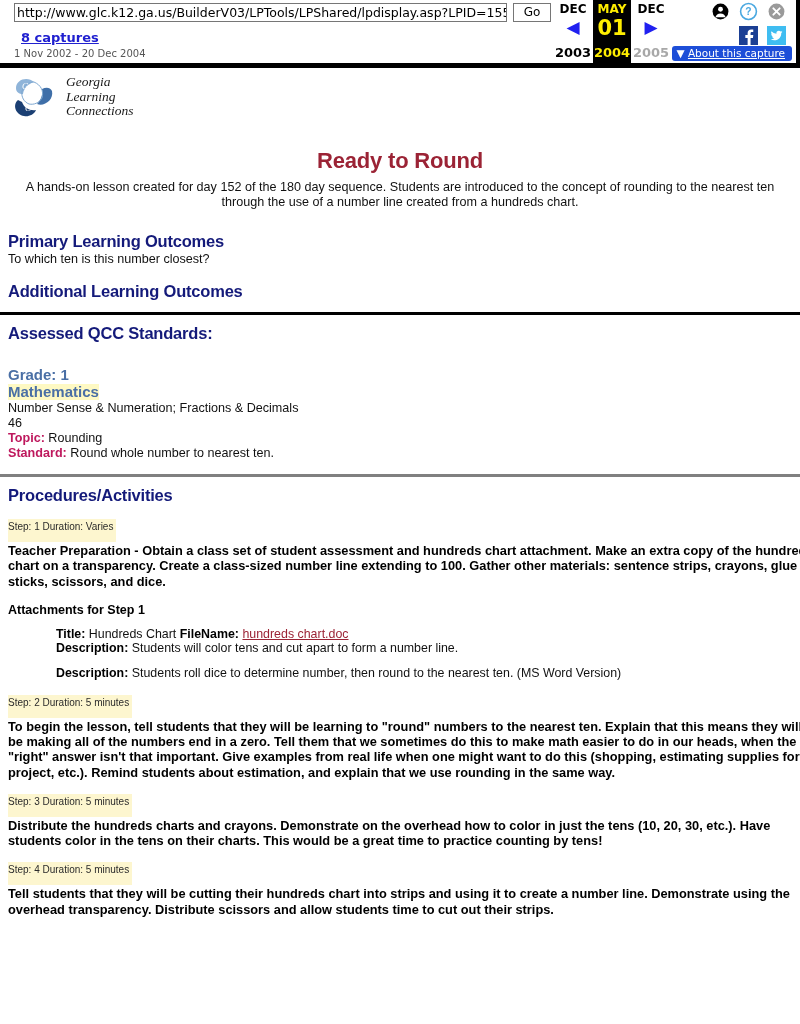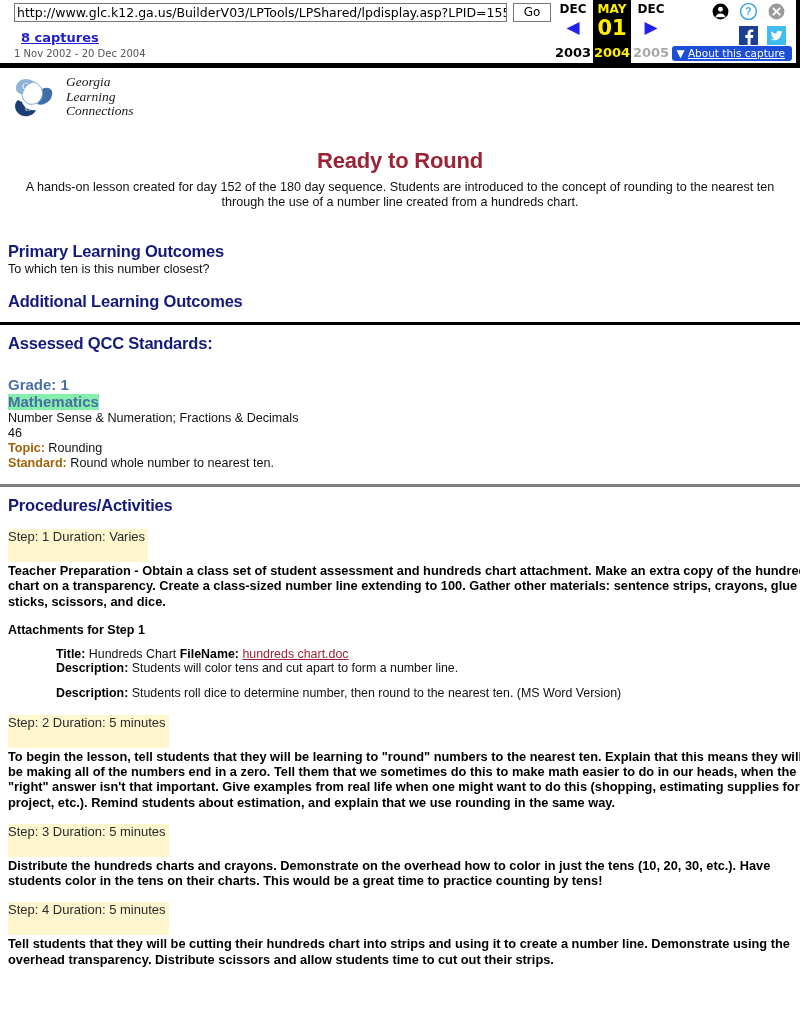--- a/index.html
+++ b/index.html
@@ -185,21 +185,21 @@
     font-weight: bold;
     margin: 0;
     padding-top: 80px;
     letter-spacing: -0.2px;
   }
   .doc-desc {
     text-align: center;
     font-size: 12.6px;
     line-height: 15px;
     color: #111;
-    margin: 6px auto 10px auto;
+    margin: 6px auto 0 auto;
     width: 790px;
     padding: 0 4px;
   }
 
   #info-box {
     margin: 18px auto 0 auto;
     width: 640px;
     border: 2px solid #9b2335;
     height: 22px;
     display: flex;
@@ -252,40 +252,40 @@
   .std-grade {
     color: #4a6fa5;
     font-size: 15px;
     font-weight: bold;
     margin-top: 23px;
   }
   .std-subject {
     color: #4a6fa5;
     font-size: 15px;
     font-weight: bold;
-    background: #86efac;
+    background: #fef9c3;
     display: inline-block;
     line-height: 16px;
   }
   .std-line {
     font-size: 12.6px;
     color: #111;
     line-height: 15px;
   }
   .std-label {
-    color: #a16207;
+    color: #be185d;
     font-weight: bold;
   }
 
   .step-head {
     background: #fdf6cf;
     display: inline-block;
     color: #2b2b2b;
-    font-size: 13px;
-    padding: 1px 3px 18px 0;
+    font-size: 10px;
+    padding: 1px 3px 8px 0;
     margin-top: 14px;
     line-height: 14px;
   }
   .step-body {
     font-weight: bold;
     font-size: 12.8px;
     line-height: 15.3px;
     color: #000;
     margin-top: 1px;
     width: 810px;

